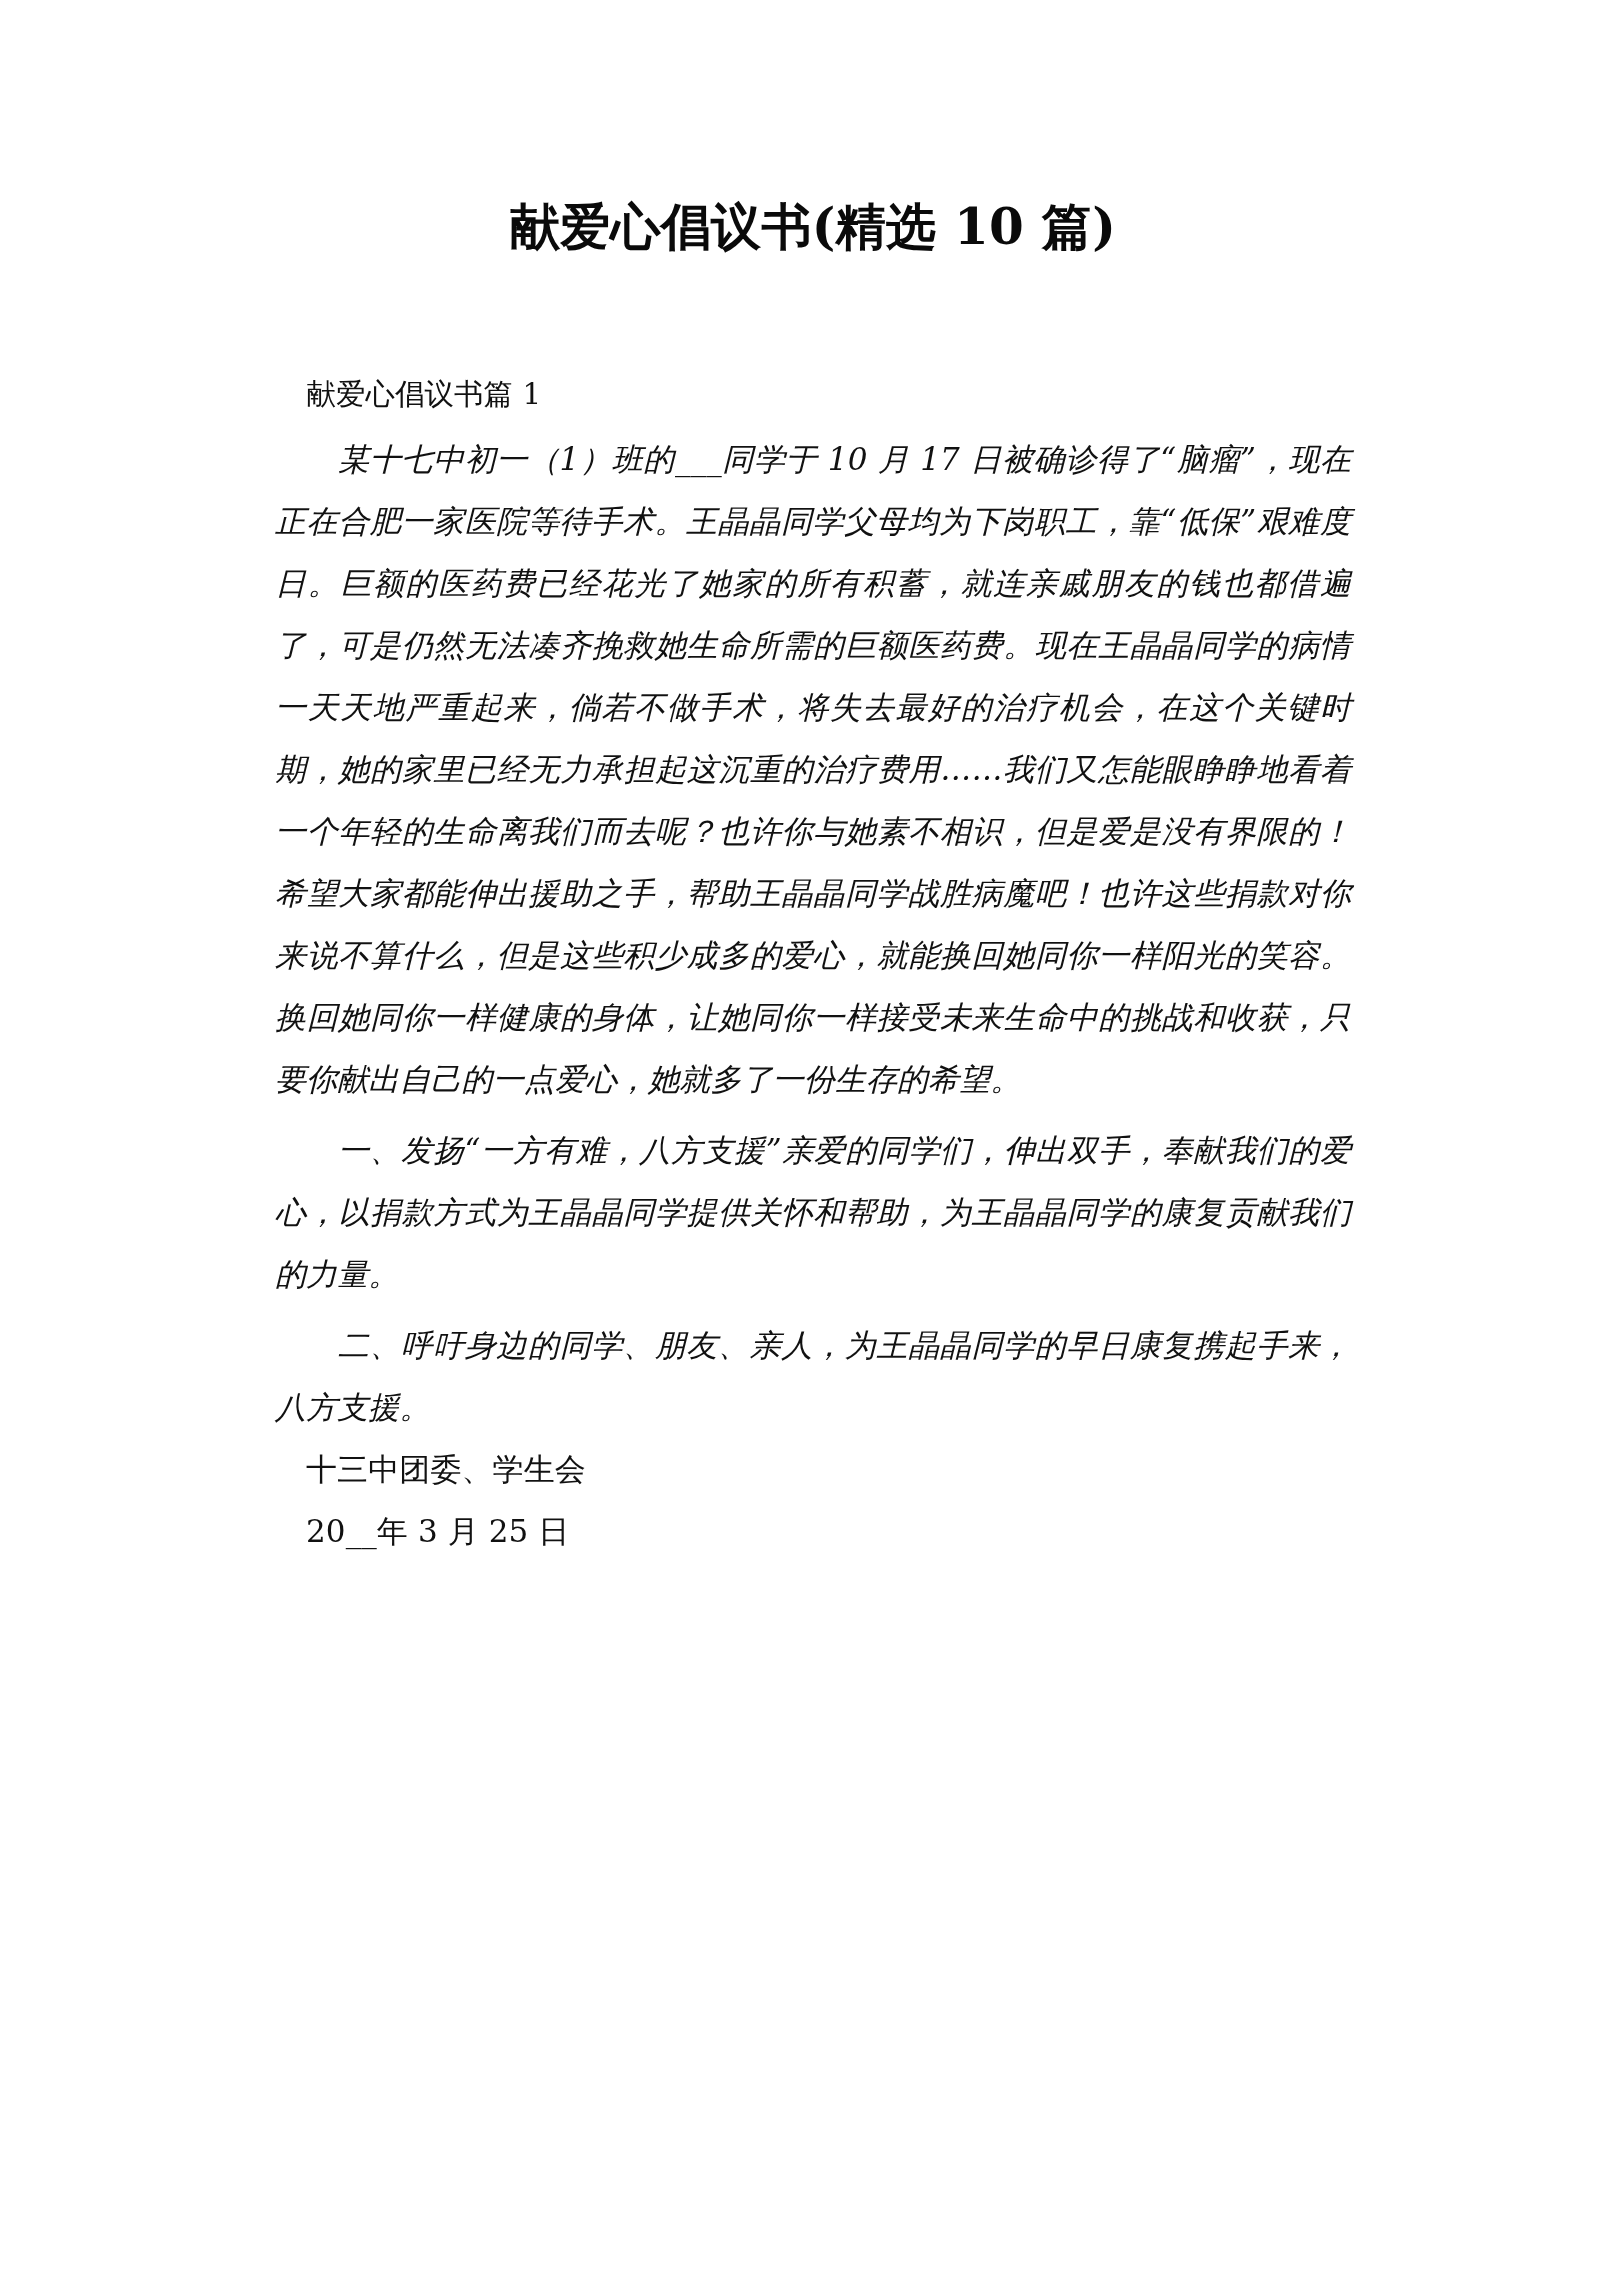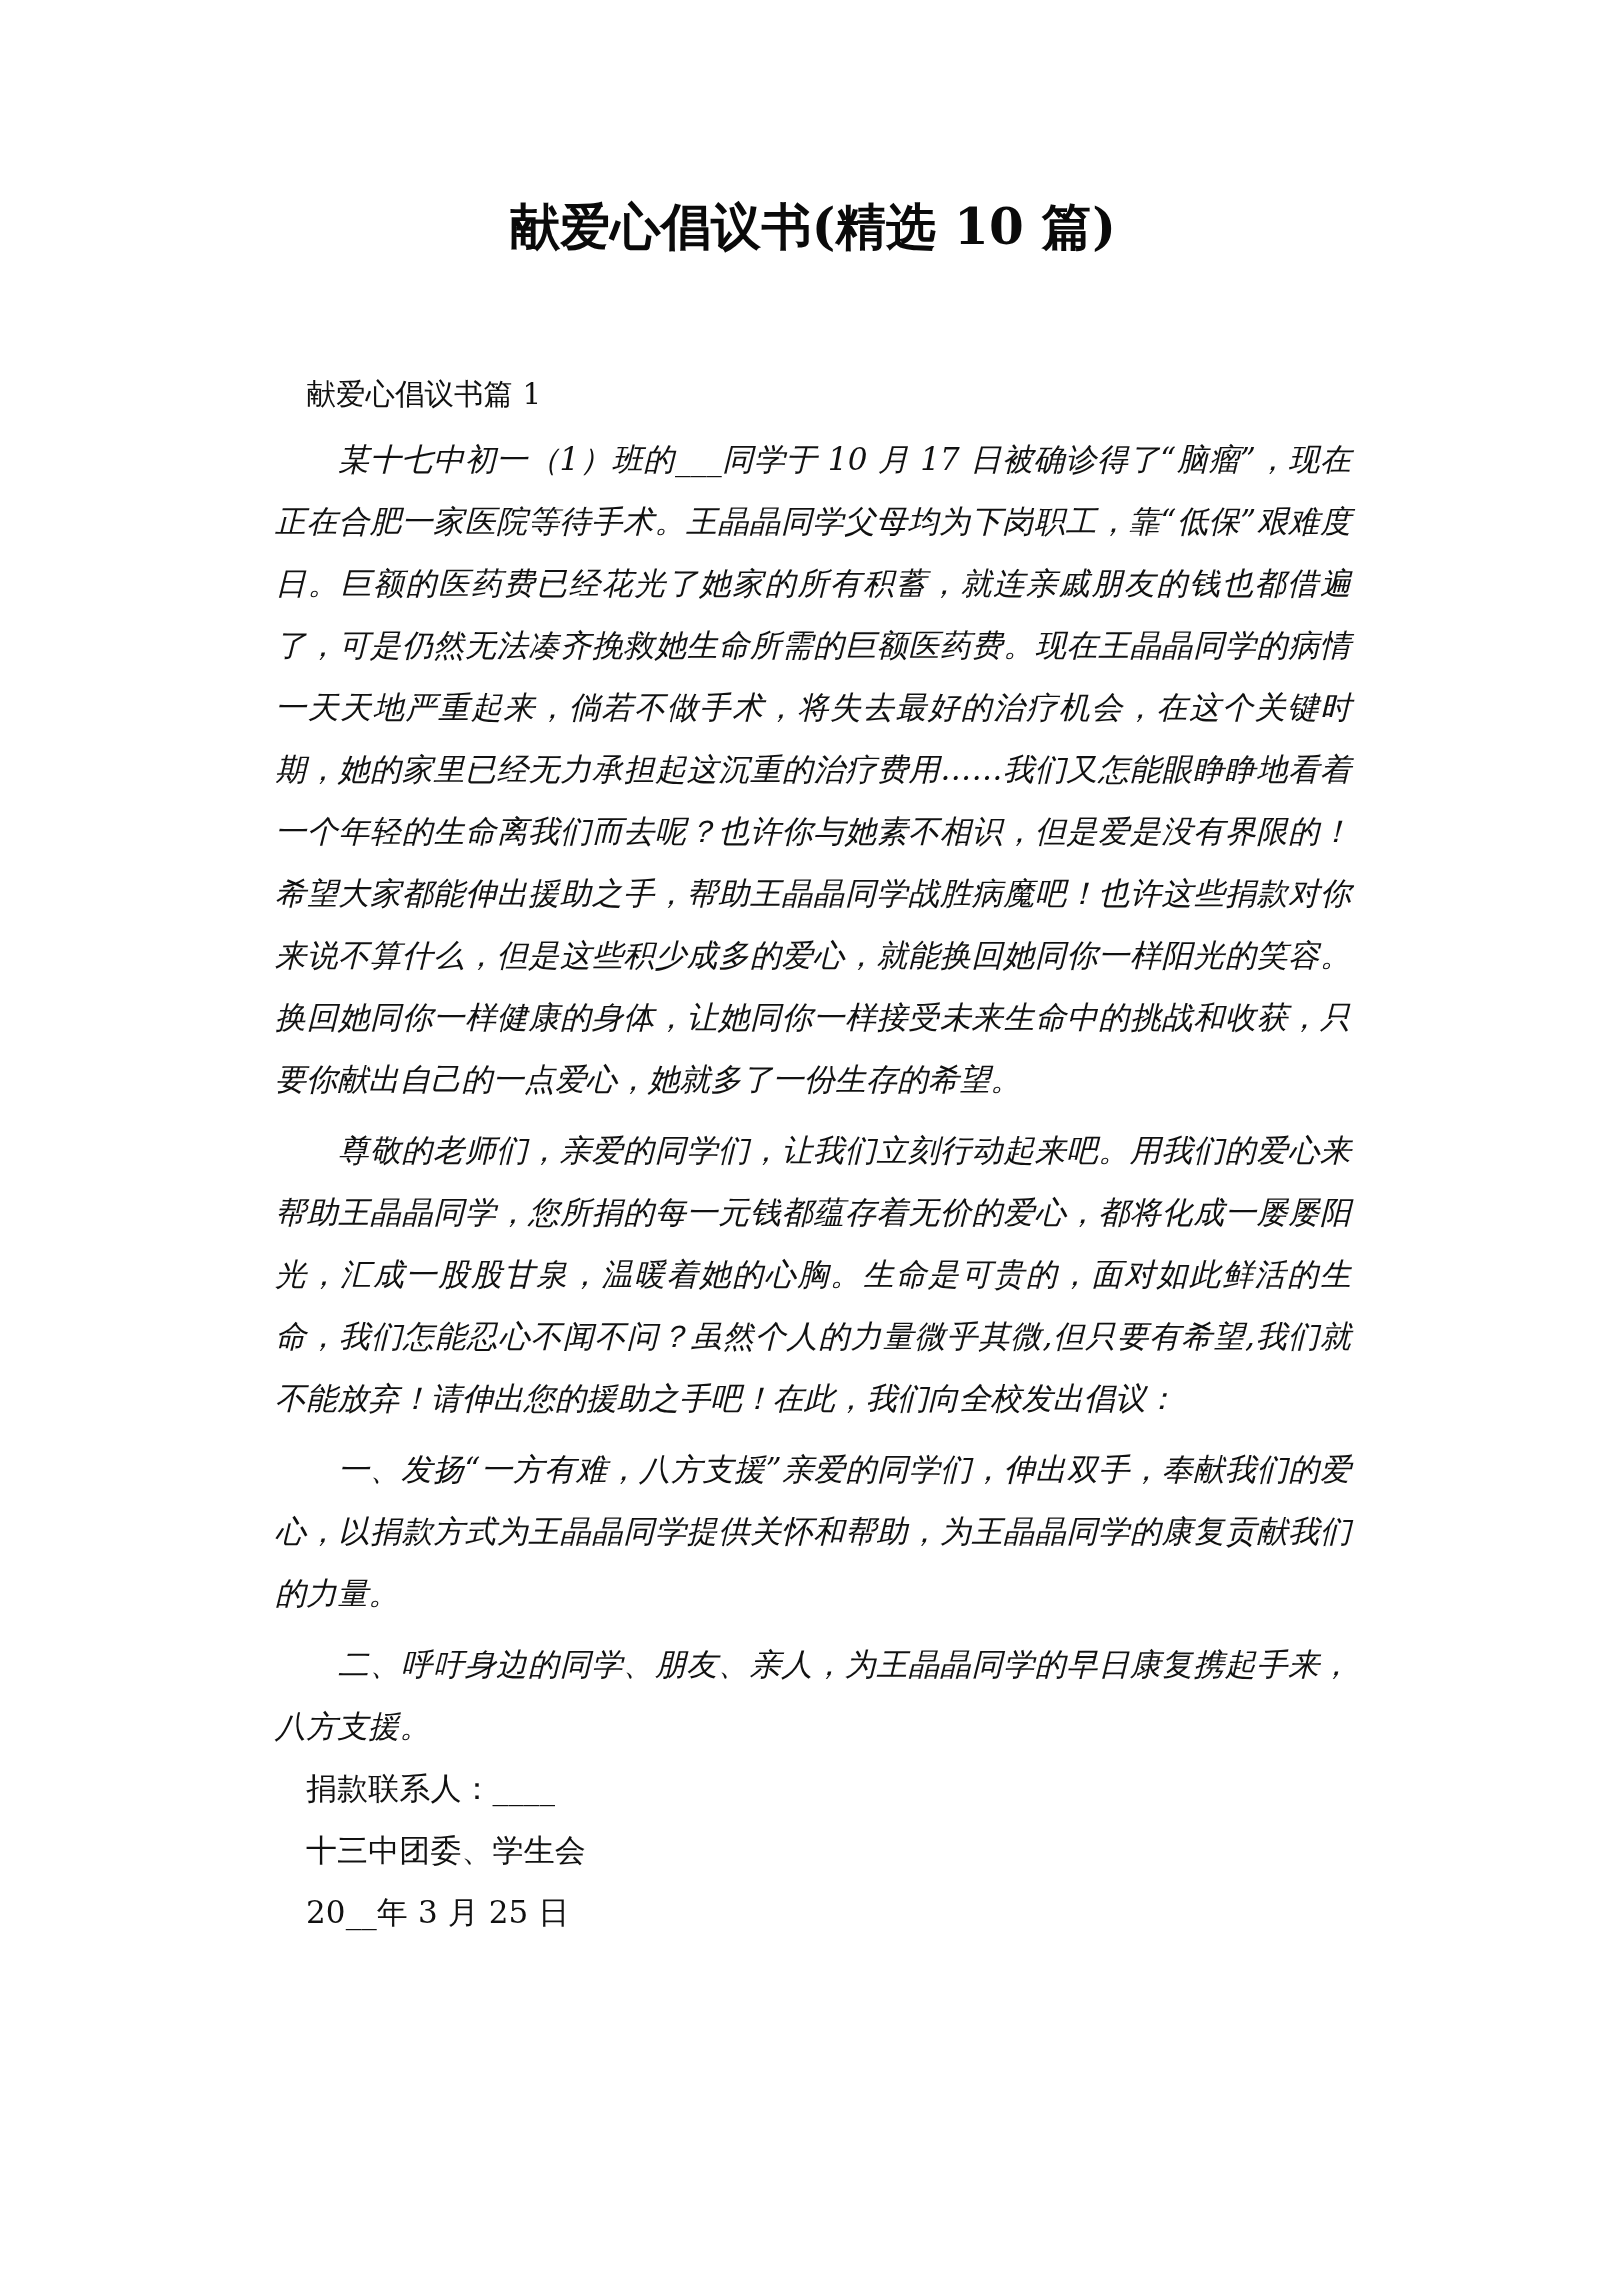--- a/index.html
+++ b/index.html
@@ -76,28 +76,26 @@
 
 <div class="page">
   <div class="content">
 
     <h1 class="doc-title">献爱心倡议书(精选 10 篇)</h1>
 
     <p class="section-heading">献爱心倡议书篇 1</p>
 
     <p class="body-para">某十七中初一（1）班的___同学于 10 月 17 日被确诊得了“脑瘤”，现在正在合肥一家医院等待手术。王晶晶同学父母均为下岗职工，靠“低保”艰难度日。巨额的医药费已经花光了她家的所有积蓄，就连亲戚朋友的钱也都借遍了，可是仍然无法凑齐挽救她生命所需的巨额医药费。现在王晶晶同学的病情一天天地严重起来，倘若不做手术，将失去最好的治疗机会，在这个关键时期，她的家里已经无力承担起这沉重的治疗费用……我们又怎能眼睁睁地看着一个年轻的生命离我们而去呢？也许你与她素不相识，但是爱是没有界限的！希望大家都能伸出援助之手，帮助王晶晶同学战胜病魔吧！也许这些捐款对你来说不算什么，但是这些积少成多的爱心，就能换回她同你一样阳光的笑容。换回她同你一样健康的身体，让她同你一样接受未来生命中的挑战和收获，只要你献出自己的一点爱心，她就多了一份生存的希望。</p>
 
-    <p class="body-para">尊敬的老师们，亲爱的同学们，让我们立刻行动起来吧。用我们的爱心来帮助王晶晶同学，您所捐的每一元钱都蕴存着无价的爱心，都将化成一屡屡阳光，汇成一股股甘泉，温暖着她的心胸。生命是可贵的，面对如此鲜活的生命，我们怎能忍心不闻不问？虽然个人的力量微乎其微,但只要有希望,我们就不能放弃！请伸出您的援助之手吧！在此，我们向全校发出倡议：</p>
 
     <p class="body-para">一、发扬“一方有难，八方支援”亲爱的同学们，伸出双手，奉献我们的爱心，以捐款方式为王晶晶同学提供关怀和帮助，为王晶晶同学的康复贡献我们的力量。</p>
 
     <p class="body-para">二、呼吁身边的同学、朋友、亲人，为王晶晶同学的早日康复携起手来，八方支援。</p>
 
 
-    <p class="closing-line">捐款联系人：____</p>
 
     <p class="closing-line">十三中团委、学生会</p>
 
     <p class="closing-line">20__年 3 月 25 日</p>
 
   </div>
 </div>
 
 
 </body></html>

